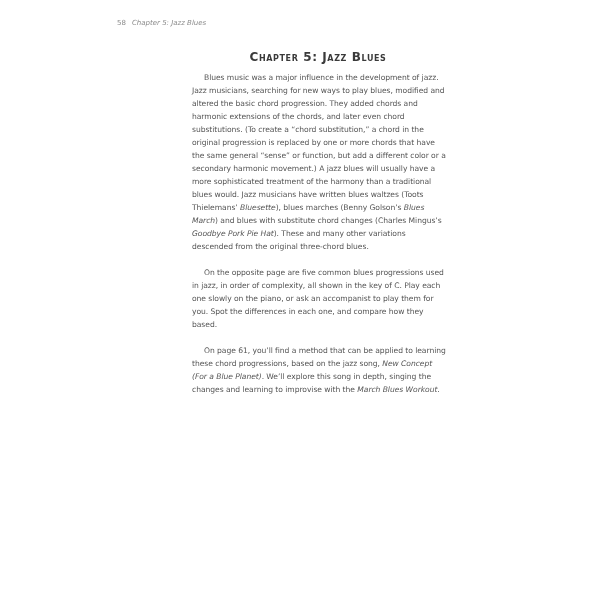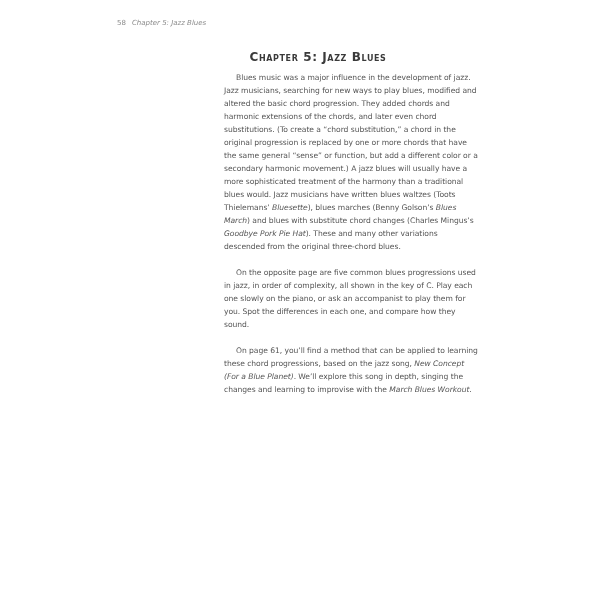--- a/index.html
+++ b/index.html
@@ -16,35 +16,35 @@
     .rh-right { position: absolute; right: 0; top: 0; }
     .rh-right i { font-style: italic; }
     .chapter-title {
       position: absolute; top: 50px; left: 192px; width: 252px; text-align: center;
       font-family: "DejaVu Sans", sans-serif; font-weight: bold; color: #3a3a3a;
       font-size: 12px; letter-spacing: 0.6px; font-variant: small-caps;
     }
     .body-text {
       position: absolute; top: 71px; left: 192px; width: 254px;
       font-family: "DejaVu Sans", sans-serif; font-size: 7.6px; line-height: 13px;
-      color: #555555; letter-spacing: -0.05px; margin-left: 32px;
+      color: #555555; letter-spacing: -0.05px;
     }
     .body-text p { margin: 0 0 13px 0; text-indent: 12px; text-align: left; }
     .body-text i { font-style: italic; }
   </style>
 </head>
 <body>
 
 <div class="page">
   <div class="running-head">
     <span class="rh-left">
       <span class="pn">58</span><span class="ch">Chapter 5: Jazz Blues</span>
     </span>
   </div>
 
   <div class="chapter-title">Chapter 5: Jazz Blues</div>
 
   <div class="body-text">
     <p><span>Blues music was a major influence in the development of jazz. Jazz musicians, searching for new ways to play blues, modified and altered the basic chord progression. They added chords and harmonic extensions of the chords, and later even chord substitutions. (To create a “chord substitution,” a chord in the original progression is replaced by one or more chords that have the same general “sense” or function, but add a different color or a secondary harmonic movement.) A jazz blues will usually have a more sophisticated treatment of the harmony than a traditional blues would. Jazz musicians have written blues waltzes (Toots Thielemans’ </span><i>Bluesette</i><span>), blues marches (Benny Golson’s </span><i>Blues March</i><span>) and blues with substitute chord changes (Charles Mingus’s </span><i>Goodbye Pork Pie Hat</i><span>). These and many other variations descended from the original three-chord blues.</span></p>
-    <p><span>On the opposite page are five common blues progressions used in jazz, in order of complexity, all shown in the key of C. Play each one slowly on the piano, or ask an accompanist to play them for you. Spot the differences in each one, and compare how they sound.</span></p>
+    <p><span>On the opposite page are five common blues progressions used in jazz, in order of complexity, all shown in the key of C. Play each one slowly on the piano, or ask an accompanist to play them for you. Spot the differences in each one, and compare how they based.</span></p>
     <p><span>On page 61, you’ll find a method that can be applied to learning these chord progressions, based on the jazz song, </span><i>New Concept (For a Blue Planet)</i><span>. We’ll explore this song in depth, singing the changes and learning to improvise with the </span><i>March Blues Workout</i><span>.</span></p>
   </div>
 </div>
 
 </body></html>

